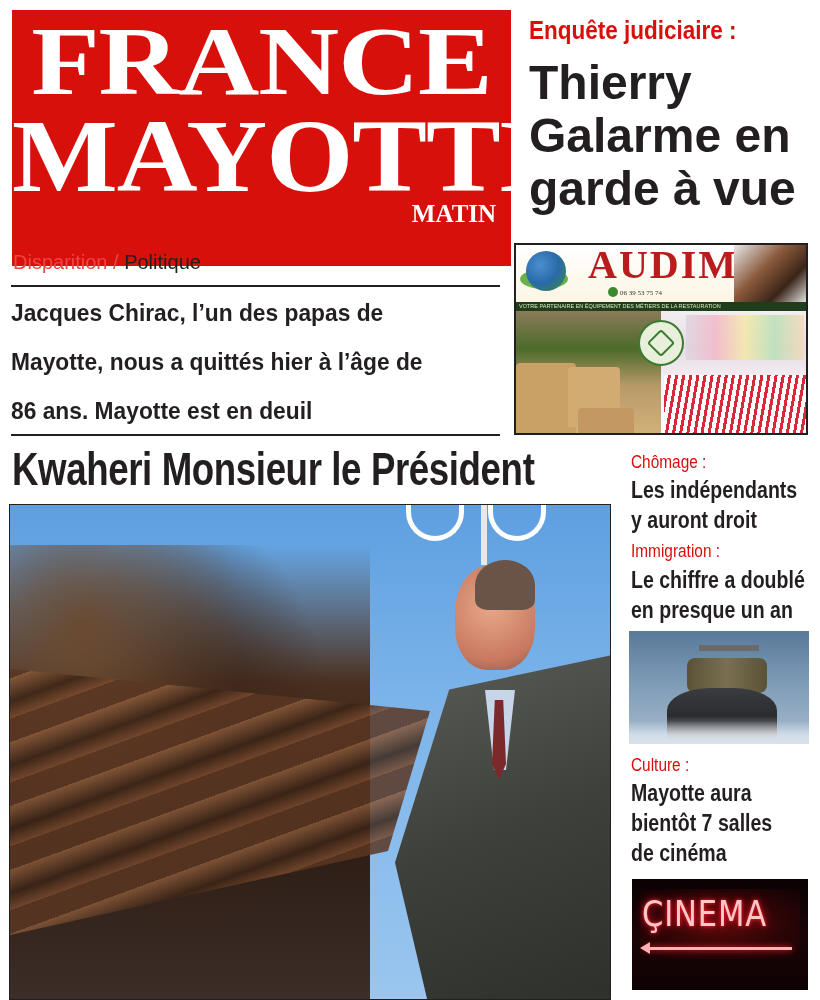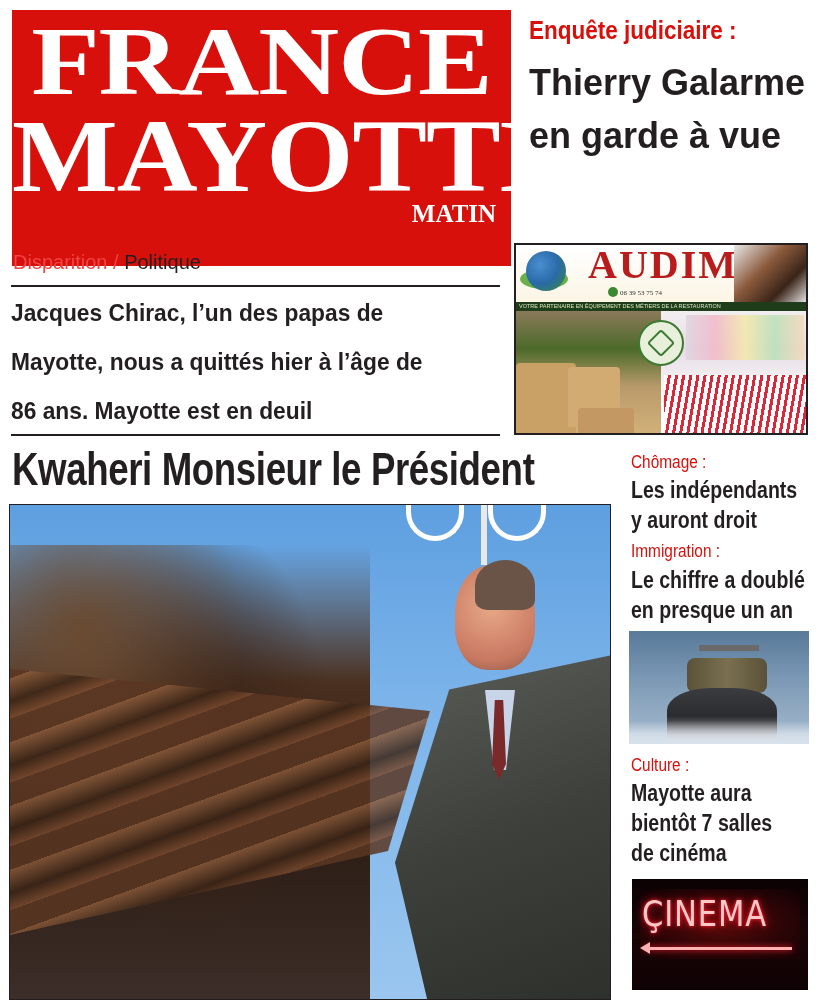--- a/index.html
+++ b/index.html
@@ -40,21 +40,21 @@
   }
 
   
   .tr-kicker {
     left: 529px; top: 16px; color: #d7100c; font-weight: bold;
     font-size: 25px; transform: scaleX(0.9); transform-origin: left top;
     white-space: nowrap;
   }
   .tr-headline {
     left: 529px; top: 56px; width: 290px; color: #231f20; font-weight: bold;
-    font-size: 36px; line-height: 53px;
+    font-size: 48px; line-height: 53px;
   }
 
   
   .section-label { left: 13px; top: 251px; font-size: 20px; white-space: nowrap; }
   .section-label .red { color: #ef4444; }
   .section-label .dark { color: #231f20; margin-top: 28px; }
   .rule { background: #231f20; height: 2px; }
   .rule1 { left: 11px; top: 285px; width: 489px; }
   .rule2 { left: 11px; top: 434px; width: 489px; }
   .teaser {

